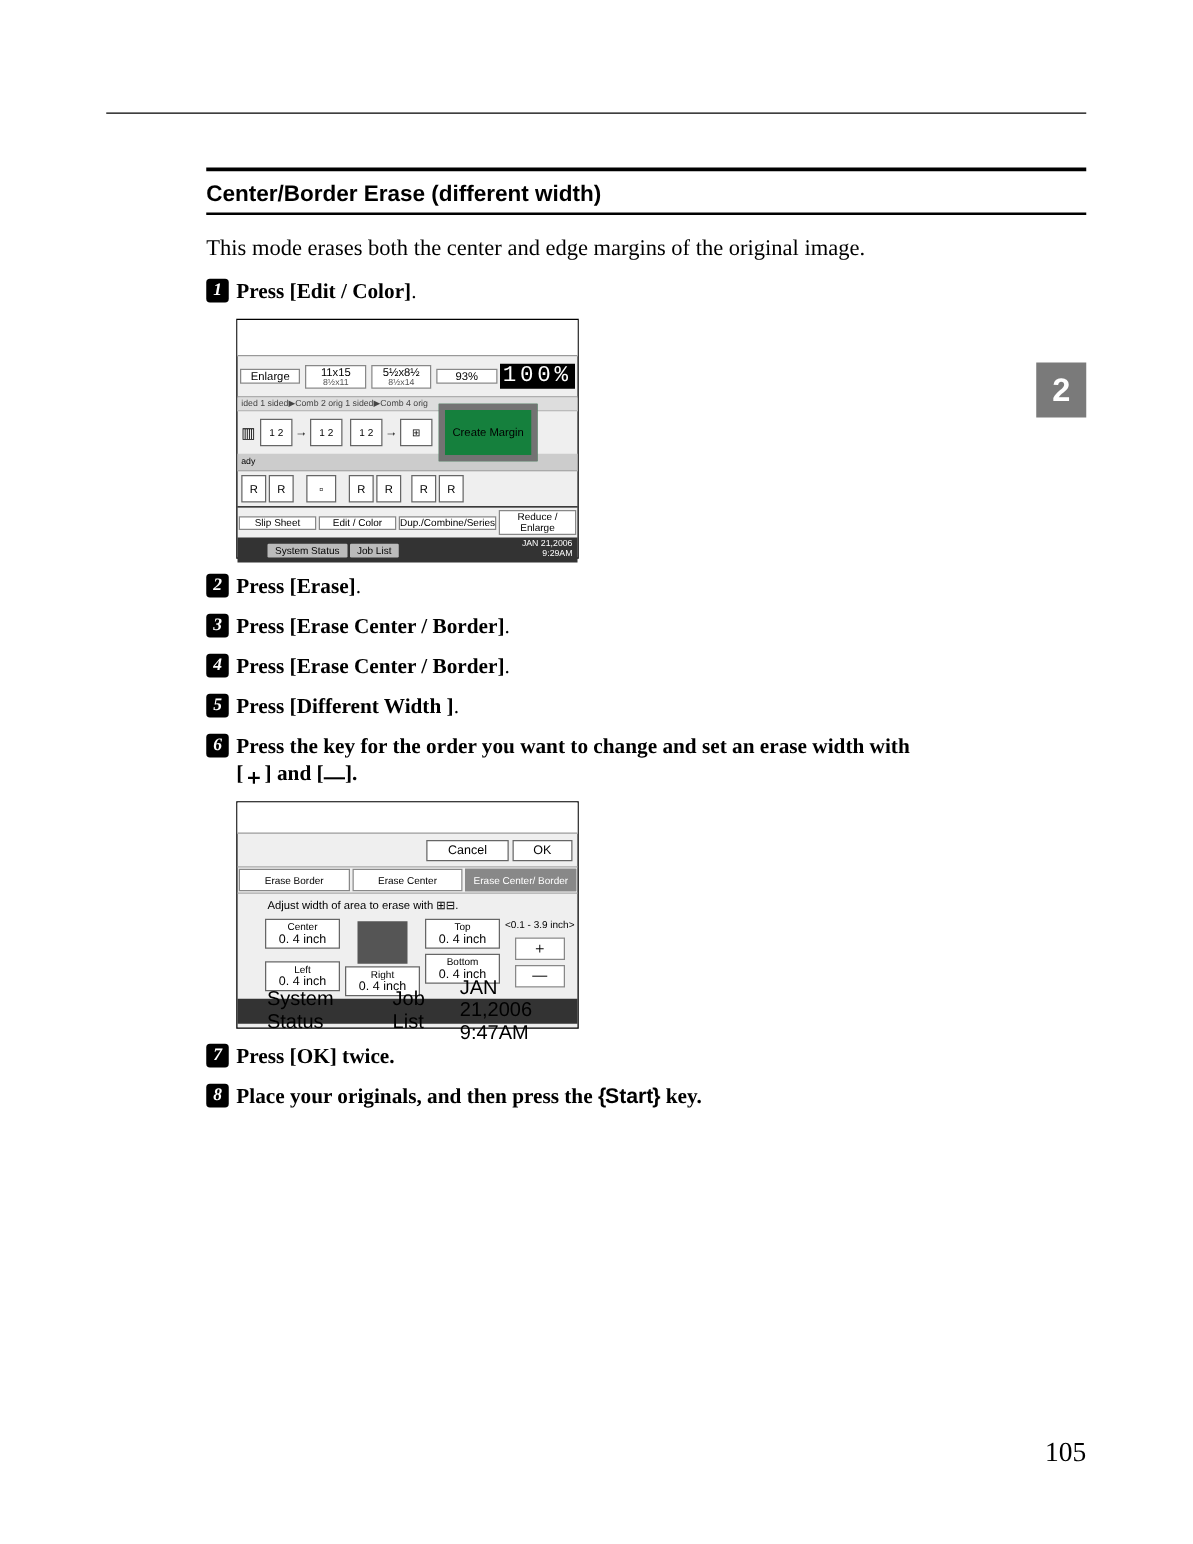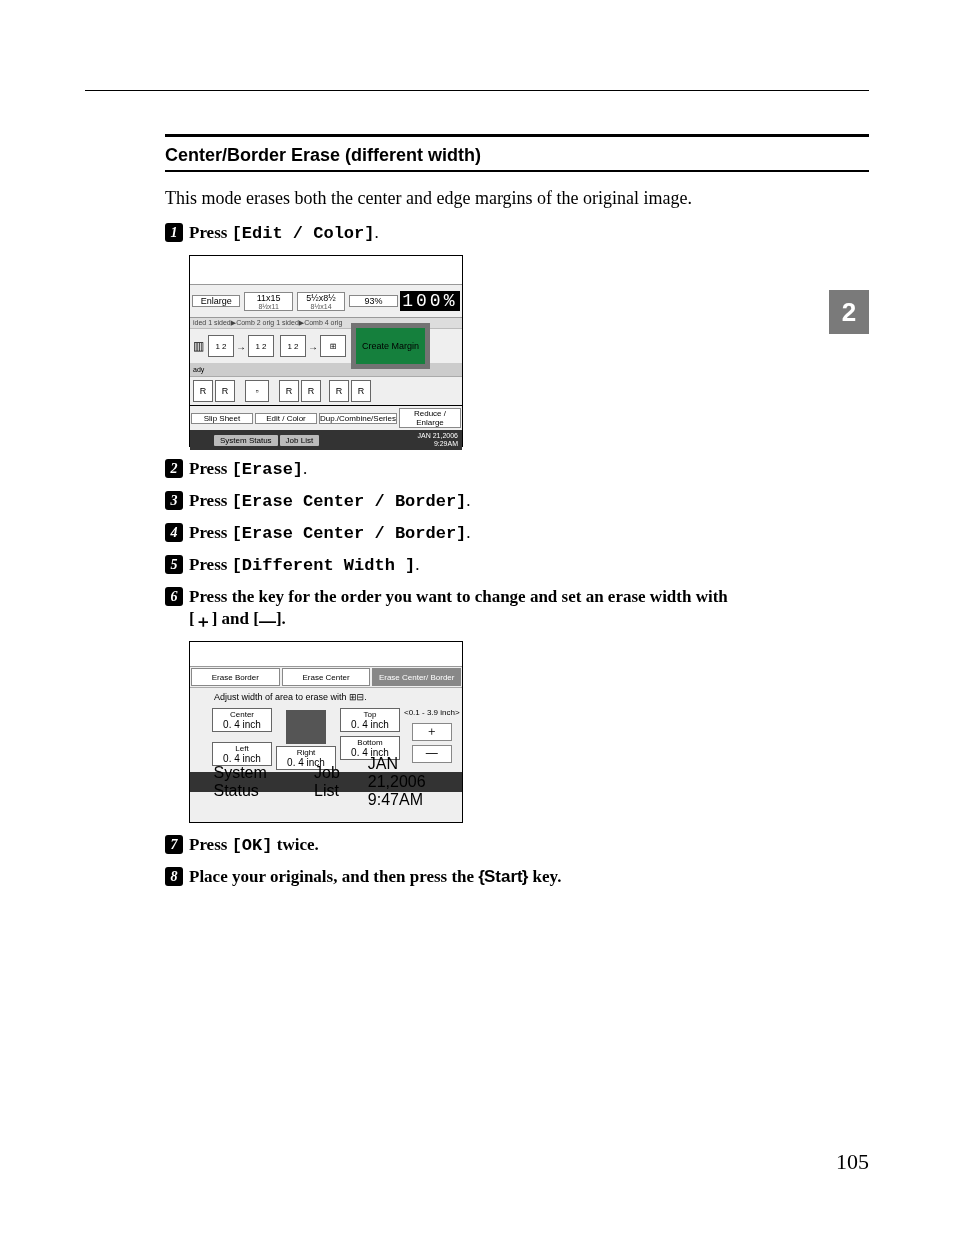--- a/index.html
+++ b/index.html
@@ -7,21 +7,21 @@
   .running-head{text-align:right;font-family:Arial,Helvetica,sans-serif;font-size:16px;margin-bottom:6px}
   .hr-thin{border:none;border-top:1px solid #000;margin:0}
   .content{margin-top:43px;margin-left:80px}
   .hr-thick{border:none;border-top:3px solid #000;margin:0 0 8px 0}
   .section-title{font-family:Arial,Helvetica,sans-serif;font-weight:bold;font-size:18px;margin:0 0 4px 0}
   .hr-mid{border:none;border-top:2px solid #000;margin:0 0 16px 0}
   .intro{font-size:18px;margin:0 0 14px 0}
   .step{position:relative;padding-left:24px;margin:12px 0;font-size:17px}
   .step .num{position:absolute;left:0;top:0;width:18px;height:19px;background:#000;border-radius:3px;color:#fff;font-family:Georgia,serif;font-weight:bold;font-style:italic;font-size:14px;line-height:19px;text-align:center}
   .step .verb{font-family:Georgia,"Times New Roman",serif;font-weight:bold}
-  .step .btn{font-family:Liberation Mono, monospace;font-weight:bold}
+  .step .btn{font-family:Liberation Serif, serif;font-weight:bold}
   .step.multi{font-family:Georgia,"Times New Roman",serif;font-weight:bold}
   .step.multi .second{display:block;margin-top:2px}
   .pm{display:inline-block;vertical-align:-3px;font-family:Arial,sans-serif;font-weight:bold;font-size:17px;line-height:14px}
   .keycap{font-family:Arial,Helvetica,sans-serif;font-weight:bold}
   .keycap::before{content:"{";font-weight:bold;font-family:Arial;margin-right:-1px}
   .keycap::after{content:"}";font-weight:bold;font-family:Arial;margin-left:-1px}
   .shot{margin:10px 0 10px 24px;border:1px solid #000;background:#efefef;position:relative;font-family:Arial,Helvetica,sans-serif}
   .side-tab{position:absolute;right:85px;top:290px;width:40px;height:44px;background:#7a7a7a;color:#fff;font-family:Arial,Helvetica,sans-serif;font-weight:bold;font-size:26px;text-align:center;line-height:44px}
   .page-num{position:absolute;right:85px;bottom:60px;font-size:22px}
   
@@ -149,20 +149,24 @@
     <div class="step multi">
       <span class="num">6</span>
       <span>Press the key for the order you want to change and set an erase width with</span>
       <span class="second">
         <span>[</span><span class="pm">＋</span><span>] and [</span><span class="pm">—</span><span>].</span>
       </span>
     </div>
 
     <div class="shot s2">
       <div class="topblank"></div>
+      <div class="okrow">
+        <div class="okbtn">Cancel</div>
+        <div class="okbtn">OK</div>
+      </div>
       <div class="modebar">
         <div class="mtab">Erase Border</div>
         <div class="mtab">Erase Center</div>
         <div class="mtab active">Erase Center/ Border</div>
       </div>
       <div class="hint">Adjust width of area to erase with ⊞⊟.</div>
       <div class="grid">
         <div class="col">
           <div class="valbox"><span>Center</span><br><span class="v">0. 4 inch</span></div>
           <div style="height:10px"></div>

